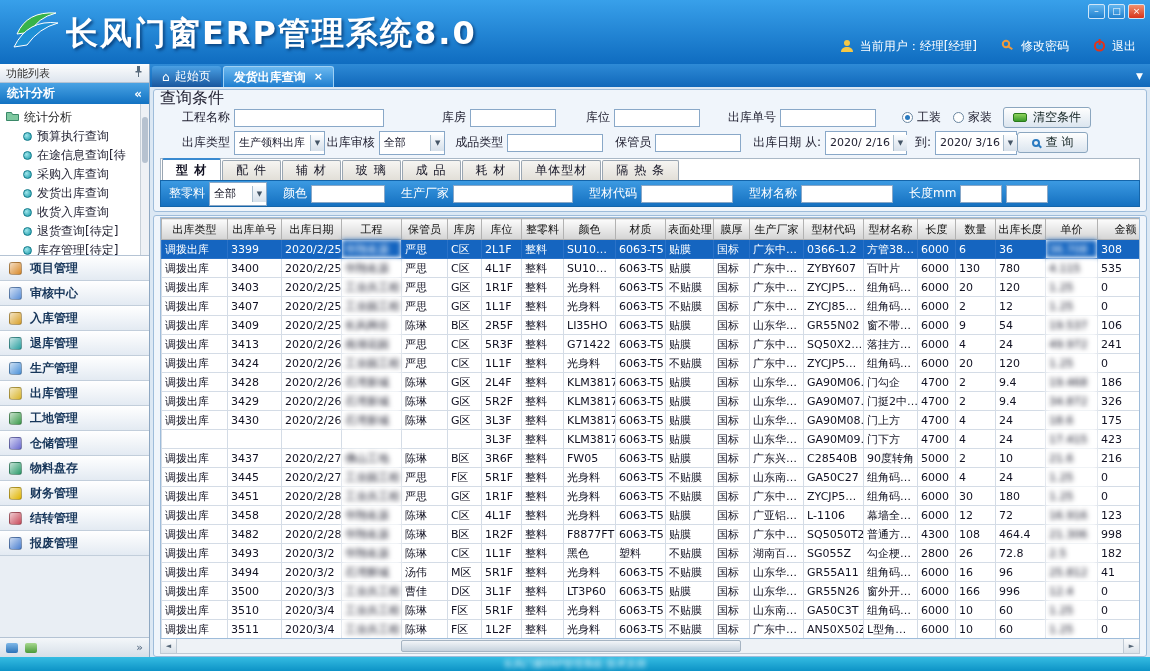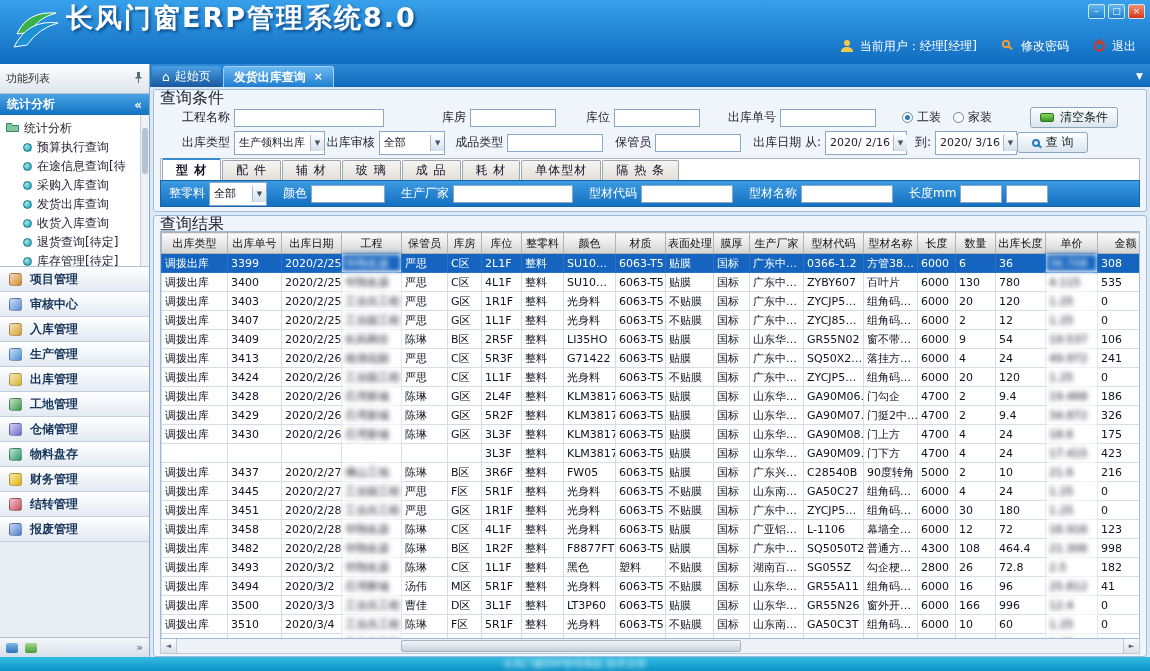--- a/index.html
+++ b/index.html
@@ -1,34 +1,34 @@
 <!DOCTYPE html>
 <html><head>
 <meta charset="utf-8">
 <style>
   *{margin:0;padding:0;box-sizing:border-box;font-family:"DejaVu Sans","Liberation Sans",sans-serif;}
   html,body{width:1150px;height:671px;overflow:hidden;background:#dce8f4;font-size:12px;}
 
   
   .titlebar{height:64px;background:linear-gradient(#3b9fe8 0%,#2b90dd 40%,#0f6cc0 100%);background:linear-gradient(#38a0ea,#0f6cc0);position:relative;color:#fff;}
   .logo{position:absolute;left:12px;top:9px;}
-  .apptitle{position:absolute;left:66px;top:0;font-size:27px;font-weight:bold;letter-spacing:2px;text-shadow:2px 2px 3px rgba(0,40,90,.65);}
+  .apptitle{position:absolute;left:66px;top:12px;font-size:32px;font-weight:bold;letter-spacing:2px;text-shadow:2px 2px 3px rgba(0,40,90,.65);}
   .winbtns{position:absolute;right:5px;top:4px;display:flex;gap:3px;}
   .winbtn{width:17px;height:15px;border:1px solid #cfe6f8;background:linear-gradient(#63b6ef,#2181cf);color:#fff;font-size:9px;line-height:13px;text-align:center;border-radius:2px;cursor:pointer;}
   .winbtn.close{background:linear-gradient(#f0916e,#d8341c);}
   .userbar{position:absolute;right:14px;bottom:9px;display:flex;align-items:center;gap:6px;font-size:12px;}
   .userbar .gap{width:12px;}
   .ulink{cursor:pointer;color:#fff;}
 
   
   .shell{display:flex;height:593px;}
 
   
   .sidebar{width:150px;background:#e9eef4;border-right:1px solid #8fa8c2;display:flex;flex-direction:column;}
-  .side-title{height:30px;background:linear-gradient(#fdfdfd,#dde5ee);border-bottom:1px solid #b4c3d4;font-size:11px;color:#333;display:flex;align-items:center;justify-content:space-between;padding:0 6px;}
+  .side-title{height:19px;background:linear-gradient(#fdfdfd,#dde5ee);border-bottom:1px solid #b4c3d4;font-size:11px;color:#333;display:flex;align-items:center;justify-content:space-between;padding:0 6px;}
   .side-section{height:21px;background:linear-gradient(#49a3e4,#1272c2);color:#fff;font-weight:bold;font-size:12px;display:flex;align-items:center;justify-content:space-between;padding:0 7px;}
   .tree{height:152px;background:#fff;position:relative;overflow:hidden;border-bottom:1px solid #b4c3d4;padding:3px 10px 0 6px;}
   .tree-root{display:flex;gap:5px;align-items:center;height:20px;font-size:12px;color:#222;}
   .tree-item{display:flex;gap:5px;align-items:center;height:19px;padding-left:17px;font-size:12px;color:#223;cursor:pointer;white-space:nowrap;overflow:hidden;}
   .tdot{flex:none;width:9px;height:9px;border-radius:50%;background:radial-gradient(circle at 35% 35%,#9fe6ec,#1798a8);border:1px solid #0f7a8a;}
   .vscroll{position:absolute;right:0;top:0;width:9px;height:100%;background:#eef1f5;border-left:1px solid #c8d0d8;}
   .vthumb{position:absolute;left:1px;top:13px;width:6px;height:46px;background:#b6c2d0;border-radius:3px;}
   .menu{flex:1;overflow:hidden;}
   .menu-item{height:25px;display:flex;align-items:center;gap:8px;padding:0 9px;background:linear-gradient(#ffffff,#e3eaf2);border-bottom:1px solid #c2cedb;font-weight:bold;color:#17365a;font-size:12px;cursor:pointer;}
   .micon{flex:none;width:13px;height:13px;border-radius:3px;border:1px solid rgba(0,0,0,.25);}
@@ -51,21 +51,21 @@
   .ql{margin-left:22px;margin-right:4px;}
   .ql.first{margin-left:22px;}
   input.box{height:18px;border:1px solid #89a8c8;background:#fff;font-size:11px;padding:0 3px;outline:none;}
   .select{height:24px;border:1px solid #89a8c8;background:#fff;display:flex;align-items:center;justify-content:space-between;font-size:11px;padding-left:4px;cursor:pointer;}
   .select .arr{flex:none;width:14px;height:16px;margin-left:3px;background:linear-gradient(#fafcfe,#d6e0ea);border-left:1px solid #a8bccc;font-size:7px;display:flex;align-items:center;justify-content:center;color:#456;}
   .radio{display:flex;align-items:center;gap:4px;margin-left:26px;cursor:pointer;}
   .radio.second{margin-left:12px;}
   .rdot{width:11px;height:11px;border-radius:50%;border:1px solid #6a86a0;background:#fff;position:relative;}
   .rdot.on::after{content:"";position:absolute;inset:2px;border-radius:50%;background:#2a7ac0;}
   .btn{height:21px;display:flex;align-items:center;gap:6px;padding:0 9px;border:1px solid #8ba6bf;border-radius:3px;background:linear-gradient(#fefefe,#dbe5ef);font-size:12px;color:#122;cursor:pointer;}
-  .btn.clear{margin-left:auto;margin-right:22px;}
+  .btn.clear{margin-left:auto;margin-right:49px;}
   .btn.search{margin-left:auto;margin-right:52px;width:74px;justify-content:center;}
   .clear-ic{width:14px;height:9px;background:linear-gradient(#8ed25c,#3a9a2a);border:1px solid #2a7a1a;border-radius:2px;}
   .mag{width:8px;height:8px;border:2px solid #2a7ac0;border-radius:50%;position:relative;flex:none;}
   .mag::after{content:"";position:absolute;width:5px;height:2px;background:#2a7ac0;transform:rotate(45deg);right:-4px;bottom:-2px;}
 
   .mtabs{display:flex;height:22px;margin-top:3px;background:#fff;border:1px solid #aab8c6;border-bottom:none;align-items:flex-end;padding-left:1px;}
   .mtab{height:20px;display:flex;align-items:center;padding:0 13px;font-size:12px;color:#112;background:linear-gradient(#f6f5f2,#e2dfd8);border:1px solid #9aa6b2;border-bottom:none;border-radius:2px 2px 0 0;margin-right:1px;cursor:pointer;letter-spacing:1px;}
   .mtab.active{height:22px;background:#fff;font-weight:bold;border-top:2px solid #3a8ad0;}
 
   .fbar{height:27px;background:linear-gradient(#3c9ae2,#1470c0);border:1px solid #1465aa;display:flex;align-items:center;padding:0 8px;color:#fff;font-size:12px;white-space:nowrap;}
@@ -196,20 +196,24 @@
         </div>
         <div class="menu-item">
           <span class="micon" style="background: linear-gradient(135deg, rgb(255, 255, 255) -40%, rgb(90, 143, 216));"></span>
           <span>审核中心</span>
         </div>
         <div class="menu-item">
           <span class="micon" style="background: linear-gradient(135deg, rgb(255, 255, 255) -40%, rgb(216, 160, 42));"></span>
           <span>入库管理</span>
         </div>
         <div class="menu-item">
+          <span class="micon" style="background: linear-gradient(135deg, rgb(255, 255, 255) -40%, rgb(42, 160, 160));"></span>
+          <span>退库管理</span>
+        </div>
+        <div class="menu-item">
           <span class="micon" style="background: linear-gradient(135deg, rgb(255, 255, 255) -40%, rgb(74, 144, 216));"></span>
           <span>生产管理</span>
         </div>
         <div class="menu-item">
           <span class="micon" style="background: linear-gradient(135deg, rgb(255, 255, 255) -40%, rgb(216, 180, 42));"></span>
           <span>出库管理</span>
         </div>
         <div class="menu-item">
           <span class="micon" style="background: linear-gradient(135deg, rgb(255, 255, 255) -40%, rgb(58, 154, 74));"></span>
           <span>工地管理</span>
@@ -342,21 +346,20 @@
           <span class="fl">型材名称</span>
           <input class="box" style="width: 92px;">
           <span class="fsp"></span>
           <span class="fl">长度mm</span>
           <input class="box" style="width: 42px;">
           <input class="box" style="width: 42px; margin-left: 4px;">
         </div>
       </div>
 
       <div class="groupbox results">
-        <div class="gb-title">查询结果</div>
         <div class="tablewrap">
           <table>
             <colgroup>
                 <col style="width: 66px;">
                 <col style="width: 54px;">
                 <col style="width: 60px;">
                 <col style="width: 60px;">
                 <col style="width: 46px;">
                 <col style="width: 34px;">
                 <col style="width: 40px;">

